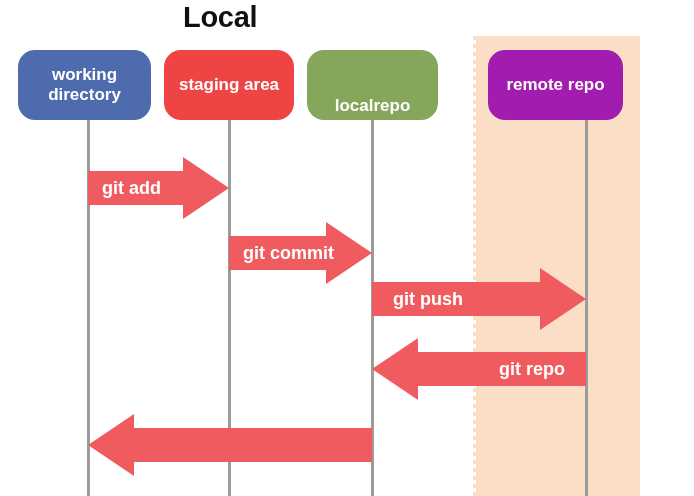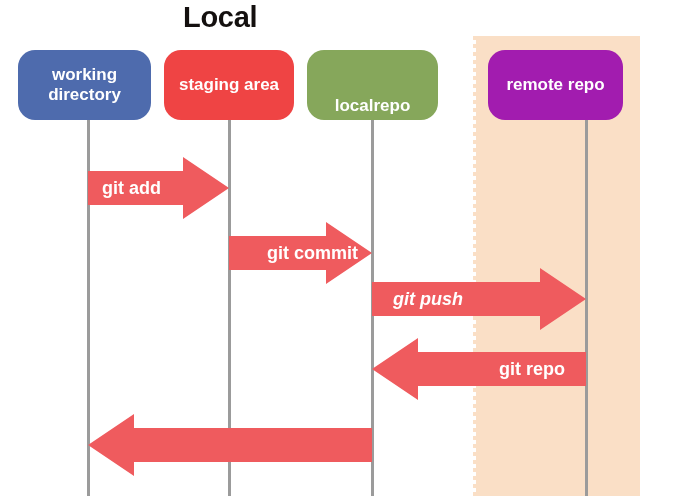--- a/index.html
+++ b/index.html
@@ -127,23 +127,23 @@
       <div class="arrow" style="left: 88px; top: 157px; width: 141px; height: 62px;">
         <svg width="141" height="62" viewBox="0 0 141 62">
           <polygon points="0,14 95,14 95,0 141,31 95,62 95,48 0,48" fill="#ef5b5e"></polygon>
         </svg>
         <div class="arrow-label right" style="left: 14px;">git add</div>
       </div>
       <div class="arrow" style="left: 229px; top: 222px; width: 143px; height: 62px;">
         <svg width="143" height="62" viewBox="0 0 143 62">
           <polygon points="0,14 97,14 97,0 143,31 97,62 97,48 0,48" fill="#ef5b5e"></polygon>
         </svg>
-        <div class="arrow-label right" style="left: 14px; margin-left: 24px;">git commit</div>
+        <div class="arrow-label right" style="left: 14px;">git commit</div>
       </div>
-      <div class="arrow" style="left: 372px; top: 268px; width: 214px; height: 62px; font-style: italic;">
+      <div class="arrow" style="left: 372px; top: 268px; width: 214px; height: 62px;">
         <svg width="214" height="62" viewBox="0 0 214 62">
           <polygon points="0,14 168,14 168,0 214,31 168,62 168,48 0,48" fill="#ef5b5e"></polygon>
         </svg>
         <div class="arrow-label right" style="left: 21px;">git push</div>
       </div>
       <div class="arrow" style="left: 372px; top: 338px; width: 214px; height: 62px;">
         <svg width="214" height="62" viewBox="0 0 214 62">
           <polygon points="214,14 46,14 46,0 0,31 46,62 46,48 214,48" fill="#ef5b5e"></polygon>
         </svg>
         <div class="arrow-label left" style="right: 21px;">git repo</div>

